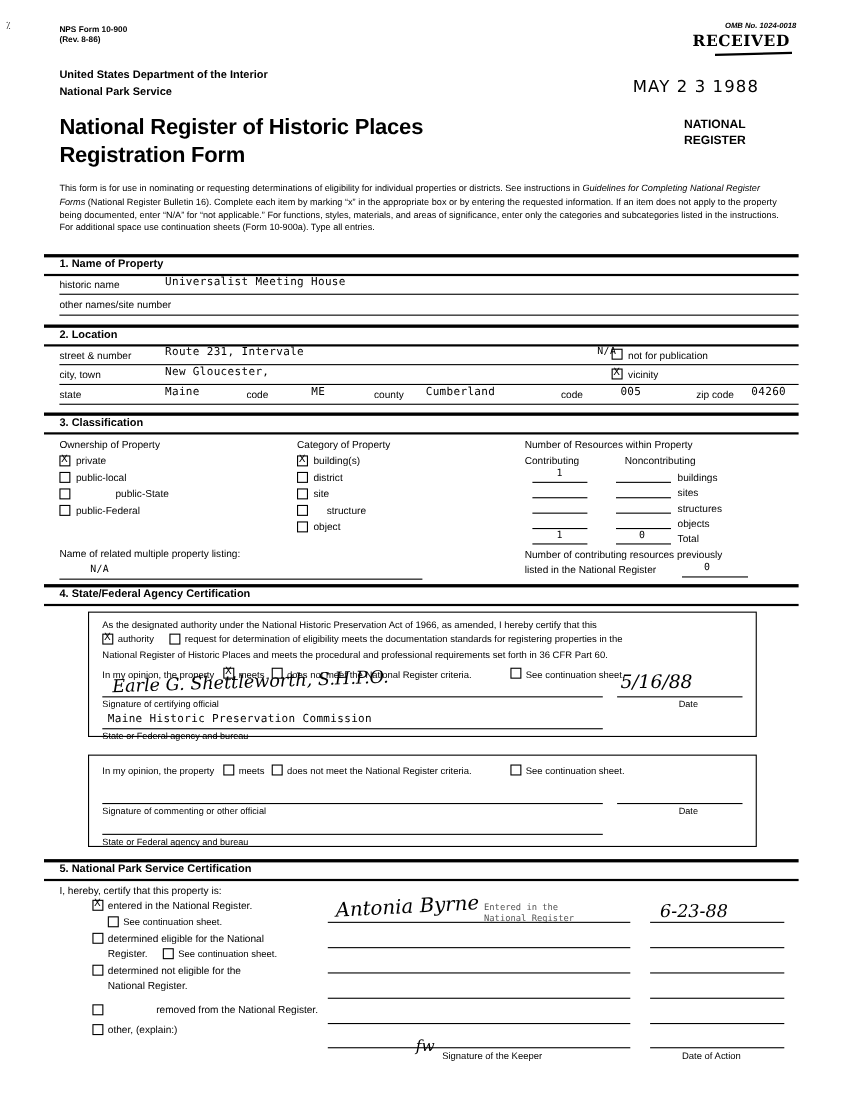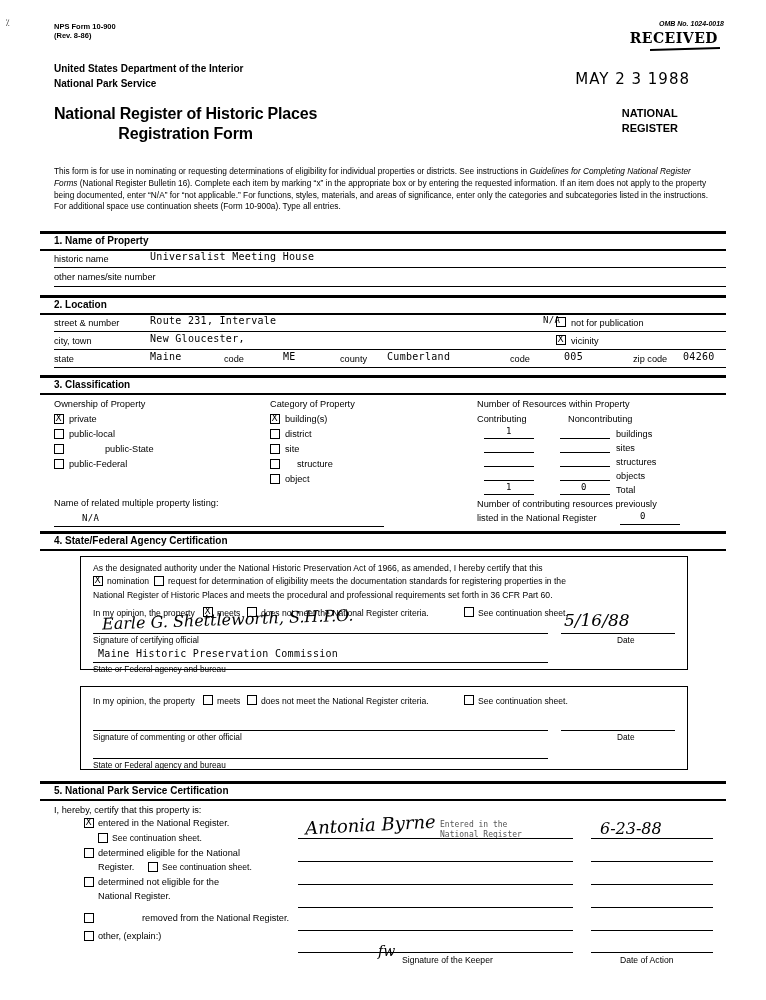--- a/index.html
+++ b/index.html
@@ -57,23 +57,22 @@
   .stamp-natl {
     position: absolute; right: 48px; top: 88px;
     font-size: 11px; font-weight: bold; line-height: 1.35;
   }
   .dept {
     position: absolute; left: 14px; top: 44px;
     font-size: 10px; font-weight: bold; line-height: 1.45;
   }
   .maintitle {
     position: absolute; left: 14px; top: 86px;
-    font-size: 16px; font-weight: bold; line-height: 1.25;
+    font-size: 20px; font-weight: bold; line-height: 1.25;
     letter-spacing: -0.2px;
-    text-align: center;
   }
   .instructions {
     position: absolute; left: 14px; top: 148px;
     width: 660px;
     font-size: 8.3px; line-height: 1.42;
     text-align: left;
   }
   .instructions i { font-style: italic; }
 
   
@@ -284,21 +283,21 @@
   <div class="val" style="left:600px; top:493px; font-size:9px;">0</div>
   <div class="uline" style="left:580px; top:506px; width:60px;"></div>
 
   <div class="rule" style="top:513px; width:686px; height:3px;"></div>
   <div class="sec-title" style="left:14px; top:517px;">4.  State/Federal Agency Certification</div>
   <div class="rule" style="top:531px; width:686px; height:1.5px;"></div>
 
   <div class="frame" style="left:40px; top:538px; width:608px; height:114px;"></div>
   <div class="lbl" style="left:53px; top:545px; font-size:8.6px;">As the designated authority under the National Historic Preservation Act of 1966, as amended, I hereby certify that this</div>
   <div class="box x" style="left:53px; top:558px;"></div>
-  <div class="lbl" style="left:67px; top:558px; font-size:8.6px;">nomination</div>
+  <div class="lbl" style="left:67px; top:558px; font-size:8.6px;">authority</div>
   <div class="box" style="left:114px; top:558px;"></div>
   <div class="lbl" style="left:128px; top:558px; font-size:8.6px;">request for determination of eligibility meets the documentation standards for registering properties in the</div>
   <div class="lbl" style="left:53px; top:572px; font-size:8.6px;">National Register of Historic Places and meets the procedural and professional requirements set forth in 36 CFR Part 60.</div>
 
   <div class="lbl" style="left:53px; top:590px; font-size:8.6px;">In my opinion, the property</div>
   <div class="box x" style="left:163px; top:589px;"></div>
   <div class="lbl" style="left:177px; top:590px; font-size:8.6px;">meets</div>
   <div class="box" style="left:207px; top:589px;"></div>
   <div class="lbl" style="left:221px; top:590px; font-size:8.6px;">does not meet the National Register criteria.</div>
   <div class="box" style="left:424px; top:589px;"></div>

